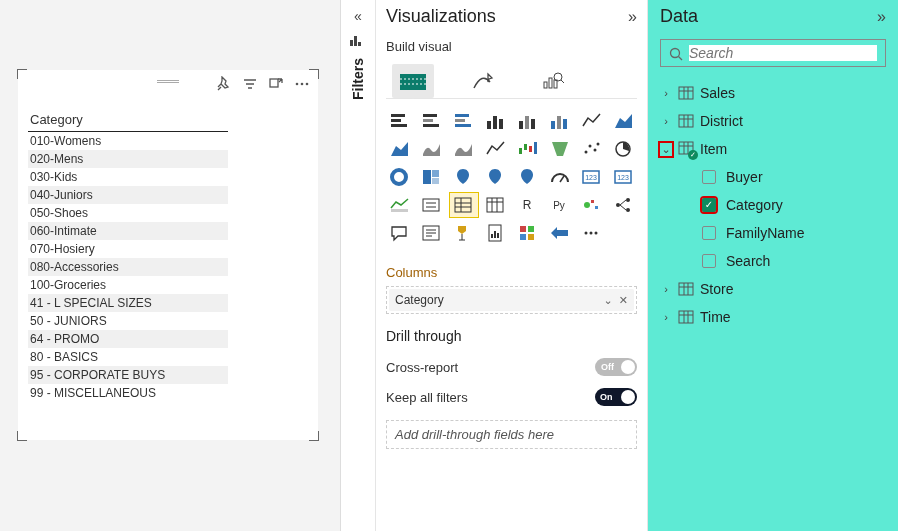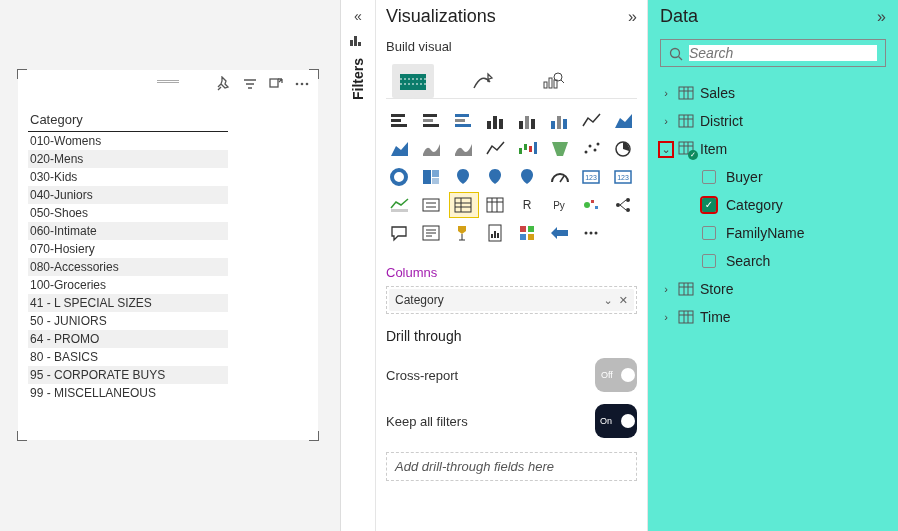--- a/index.html
+++ b/index.html
@@ -40,28 +40,28 @@
   .subhead { font-size: 13px; color: #333; margin-bottom: 6px; }
   .mode-tabs { display: flex; gap: 28px; padding: 4px 0 0 6px; border-bottom: 1px solid #e5e5e5; margin-bottom: 10px;}
   .mode-tab { width: 42px; height: 34px; display:flex; align-items:center; justify-content:center; cursor:pointer; }
   .mode-tab.active { background: #e8e8e8; border-radius: 2px; position: relative;}
   .mode-tab.active::after { content:""; position:absolute; bottom:-7px; left:50%; transform:translateX(-50%);
         border:6px solid transparent; border-top-color:#e8e8e8; }
   .viz-grid { display: grid; grid-template-columns: repeat(8, 28px); gap: 4px 4px; margin-bottom: 14px;}
   .viz-cell { width: 28px; height: 24px; display:flex; align-items:center; justify-content:center; cursor:pointer; }
   .viz-cell svg { width: 24px; height: 22px; }
   .viz-cell.sel { background: #fff4ce; outline:1px solid #e6c200; }
-  .section-label { font-size: 13px; color: #a21caf; margin: 6px 0 6px 0; }
+  .section-label { font-size: 13px; color: #a16207; margin: 6px 0 6px 0; }
   .field-well { border: 1px dashed #ccc; padding: 2px; margin-bottom: 10px;}
   .field-chip { background: #f4f4f4; border-radius: 2px; display: flex; align-items: center; justify-content: space-between;
                 font-size: 12px; color: #333; height: 22px; padding: 0 6px; }
   .chip-actions { display:flex; gap:6px; color:#666; font-size:11px;}
   .drill-sub { font-size: 14px; color: #222; margin: 4px 0 8px 0; font-weight:400;}
   .drill-row { display:flex; justify-content: space-between; align-items:center; font-size: 13px; color:#333; margin: 6px 0;}
-  .toggle { width: 42px; height: 34px; border-radius: 9px; background: #ccc; position: relative; display:flex; align-items:center;}
+  .toggle { width: 42px; height: 18px; border-radius: 9px; background: #ccc; position: relative; display:flex; align-items:center;font-weight:bold;}
   .toggle .knob { width:14px; height:14px; border-radius:50%; background:#fff; position:absolute; }
   .toggle.off { background:#bbb; } .toggle.off .knob{ right:2px;}
   .toggle.off .tlabel { position:absolute; left:6px; font-size:9px; color:#fff;}
   .toggle.on { background:#0f172a; } .toggle.on .knob{ right:2px; }
   .toggle.on .tlabel { position:absolute; left:5px; font-size:9px; color:#fff;}
   .drill-drop { border: 1px dashed #ccc; padding: 6px 8px; font-size: 13px; color: #555; font-style: italic; margin-top:8px;}
 
   
   .data-panel { flex: 1; background: #5eead4; padding: 6px 12px 10px 12px; }
   .search-box { display:flex; align-items:flex-end; gap:6px; border: 1px solid #888; padding: 5px 8px; margin: 8px 0 12px 0;}

